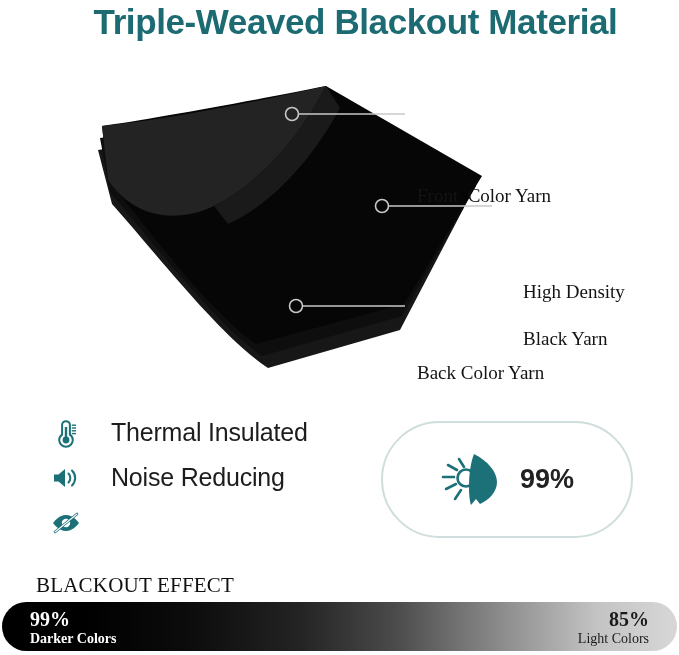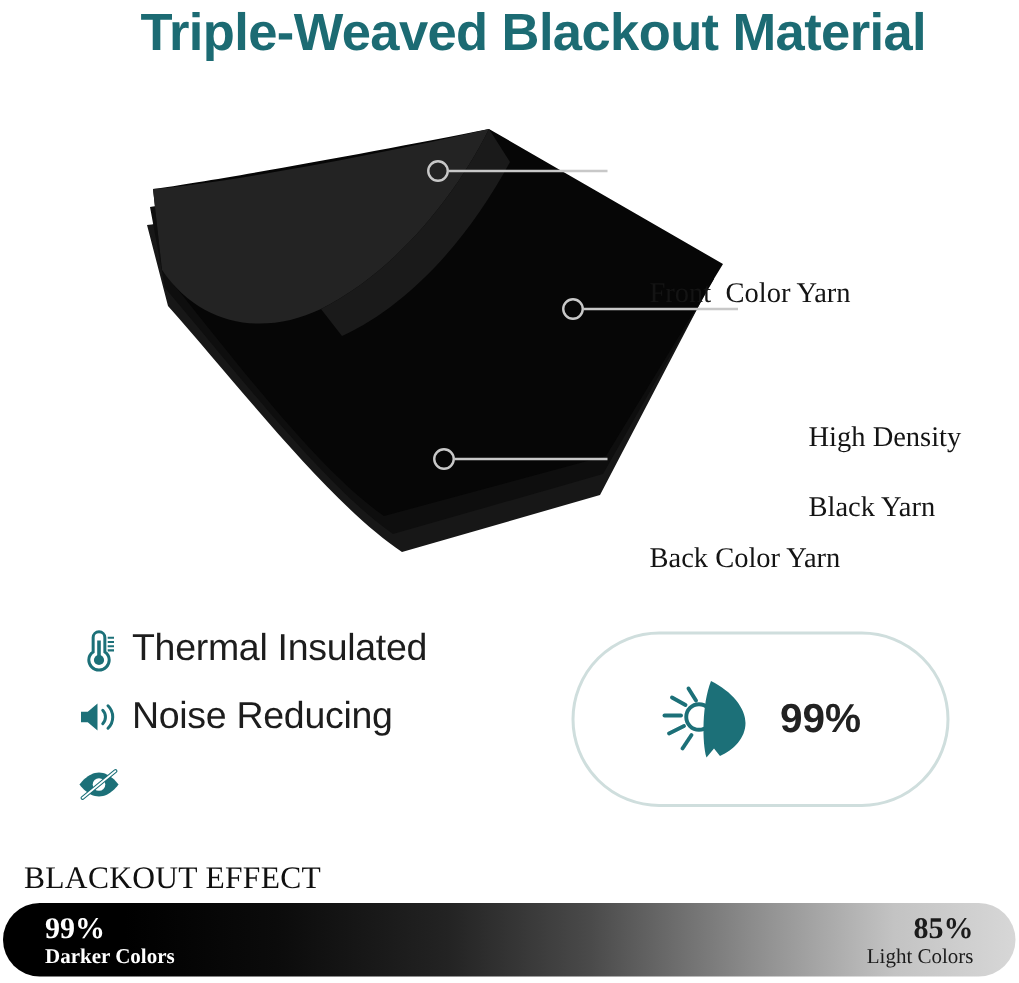--- a/index.html
+++ b/index.html
@@ -41,37 +41,37 @@
   }
   .fabric-svg { display: block; }
 
   .label {
     position: absolute;
     font-family: "Liberation Serif", serif;
     font-size: 19px;
     color: #141414;
     line-height: 1.25;
     white-space: pre;
-    margin-left: 16px;
   }
   .label-front { left: 417px; top: 106px; }
   .label-high  { left: 504px; top: 178px; }
   .label-back  { left: 417px; top: 283px; }
 
   
   .features {
     position: absolute;
     left: 44px;
     top: 410px;
     width: 320px;
   }
   .feature-row {
     display: flex;
     align-items: center;
     height: 45px;
+    gap: 23px;
   }
   .feature-icon {
     width: 44px;
     flex: 0 0 44px;
     display: flex;
     align-items: center;
     justify-content: center;
     color: #1c7078;
   }
   .feature-label {
@@ -109,21 +109,21 @@
     font-size: 27px;
     line-height: 1.12;
     color: #222222;
     text-align: center;
     white-space: nowrap;
   }
 
   
   .effect-heading {
     position: absolute;
-    left: 16px;
+    left: 36px;
     top: 573px;
     font-family: "Liberation Serif", serif;
     font-size: 21px;
     color: #101010;
     letter-spacing: 0.2px;
     white-space: nowrap;
   }
   .gradient-bar {
     position: absolute;
     left: 2px;

